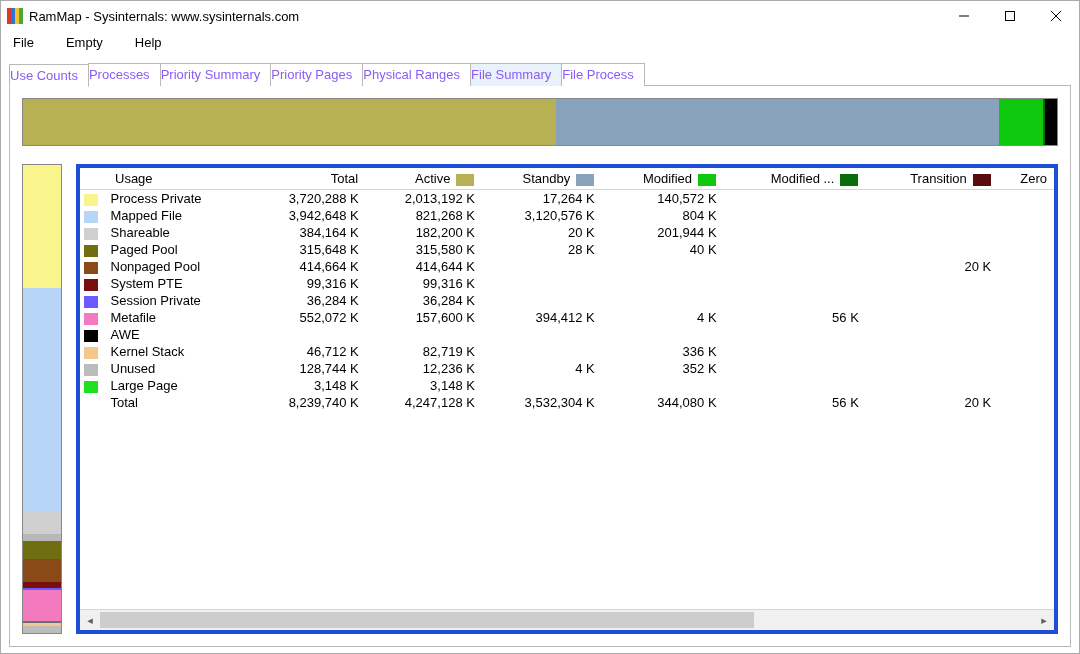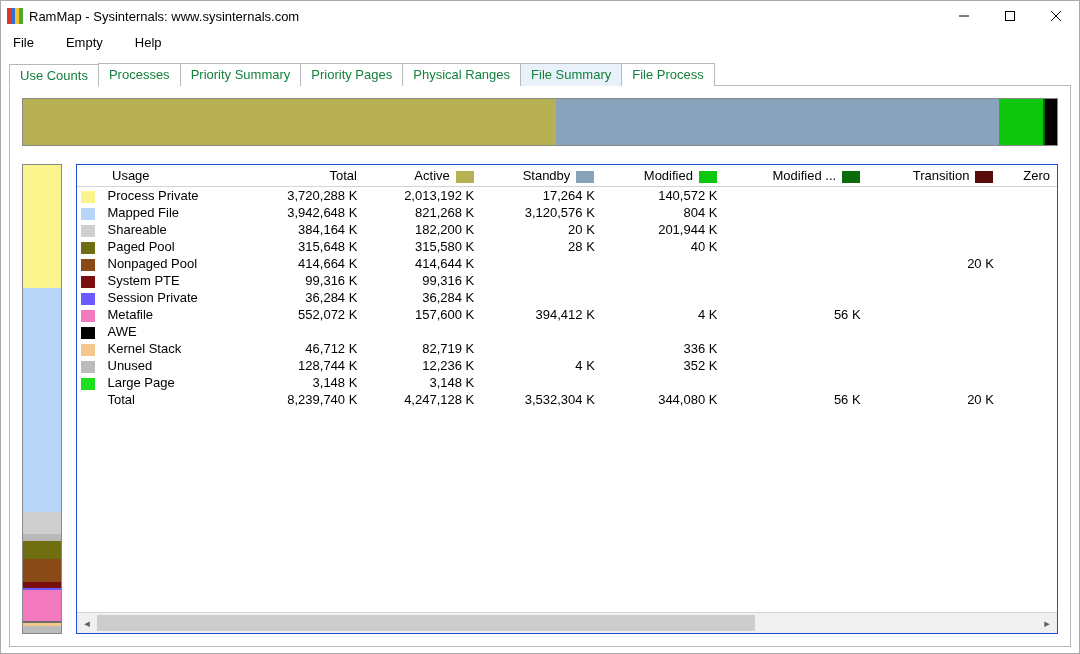--- a/index.html
+++ b/index.html
@@ -17,35 +17,35 @@
 .win-ctrls{margin-left:auto;display:flex}
 .win-btn{width:46px;height:30px;display:flex;align-items:center;justify-content:center;font-size:14px;cursor:default}
 
 
 .menubar{height:22px;display:flex;align-items:center;padding:0 2px;gap:12px}
 .menu-item{padding:2px 10px;font-size:13px;cursor:default}
 
 
 .tab-area{margin:10px 8px 6px 8px;flex:1;display:flex;flex-direction:column;min-height:0}
 .tabstrip{display:flex;position:relative;z-index:2}
-.tab{padding:3px 10px 3px 10px;font-size:13px;border:1px solid #b9b9b9;border-bottom:none;background:#fff;margin-right:-1px;cursor:default;color:#15803d}
+.tab{padding:3px 10px 3px 0;font-size:13px;border:1px solid #b9b9b9;border-bottom:none;background:#fff;margin-right:-1px;cursor:default;color:#8b5cf6}
 .tab.active{background:#fff;border-bottom:1px solid #fff;position:relative;top:1px}
 .tab.selected-hint{background:#e9f2fb}
 .tab-body{flex:1;border:1px solid #b9b9b9;padding:12px 12px 12px 12px;display:flex;flex-direction:column;min-height:0;box-sizing:border-box;margin-top:-1px}
 
 
 .hbar{height:48px;display:flex;border:1px solid #888;box-sizing:border-box}
 .hseg{height:100%}
 
 
 .lower{flex:1;display:flex;margin-top:18px;min-height:0}
 .vbar{width:40px;border:1px solid #888;box-sizing:border-box;display:flex;flex-direction:column;margin-right:14px}
 .vseg{width:100%}
 
-.grid-wrap{flex:1;border:1px solid #1d4ed8;display:flex;flex-direction:column;min-height:0;box-sizing:border-box}
+.grid-wrap{flex:1;border:4px solid #1d4ed8;display:flex;flex-direction:column;min-height:0;box-sizing:border-box}
 .grid{flex:1;overflow:hidden}
 table{border-collapse:collapse;width:100%;font-size:13px}
 th{font-weight:normal;text-align:left;padding:3px 6px;border-right:1px solid transparent;background:#fff;border-bottom:1px solid #d4d4d4;white-space:nowrap}
 th.rcol{text-align:right}
 th .sw{display:inline-block;width:18px;height:12px;vertical-align:middle;margin-left:6px}
 td{padding:1px 6px;white-space:nowrap}
 td.num{text-align:right}
 td.name{padding-left:2px}
 .sw-cell{width:16px;padding:1px 2px 1px 4px}
 .sw-box{width:14px;height:12px;display:inline-block;vertical-align:middle}

